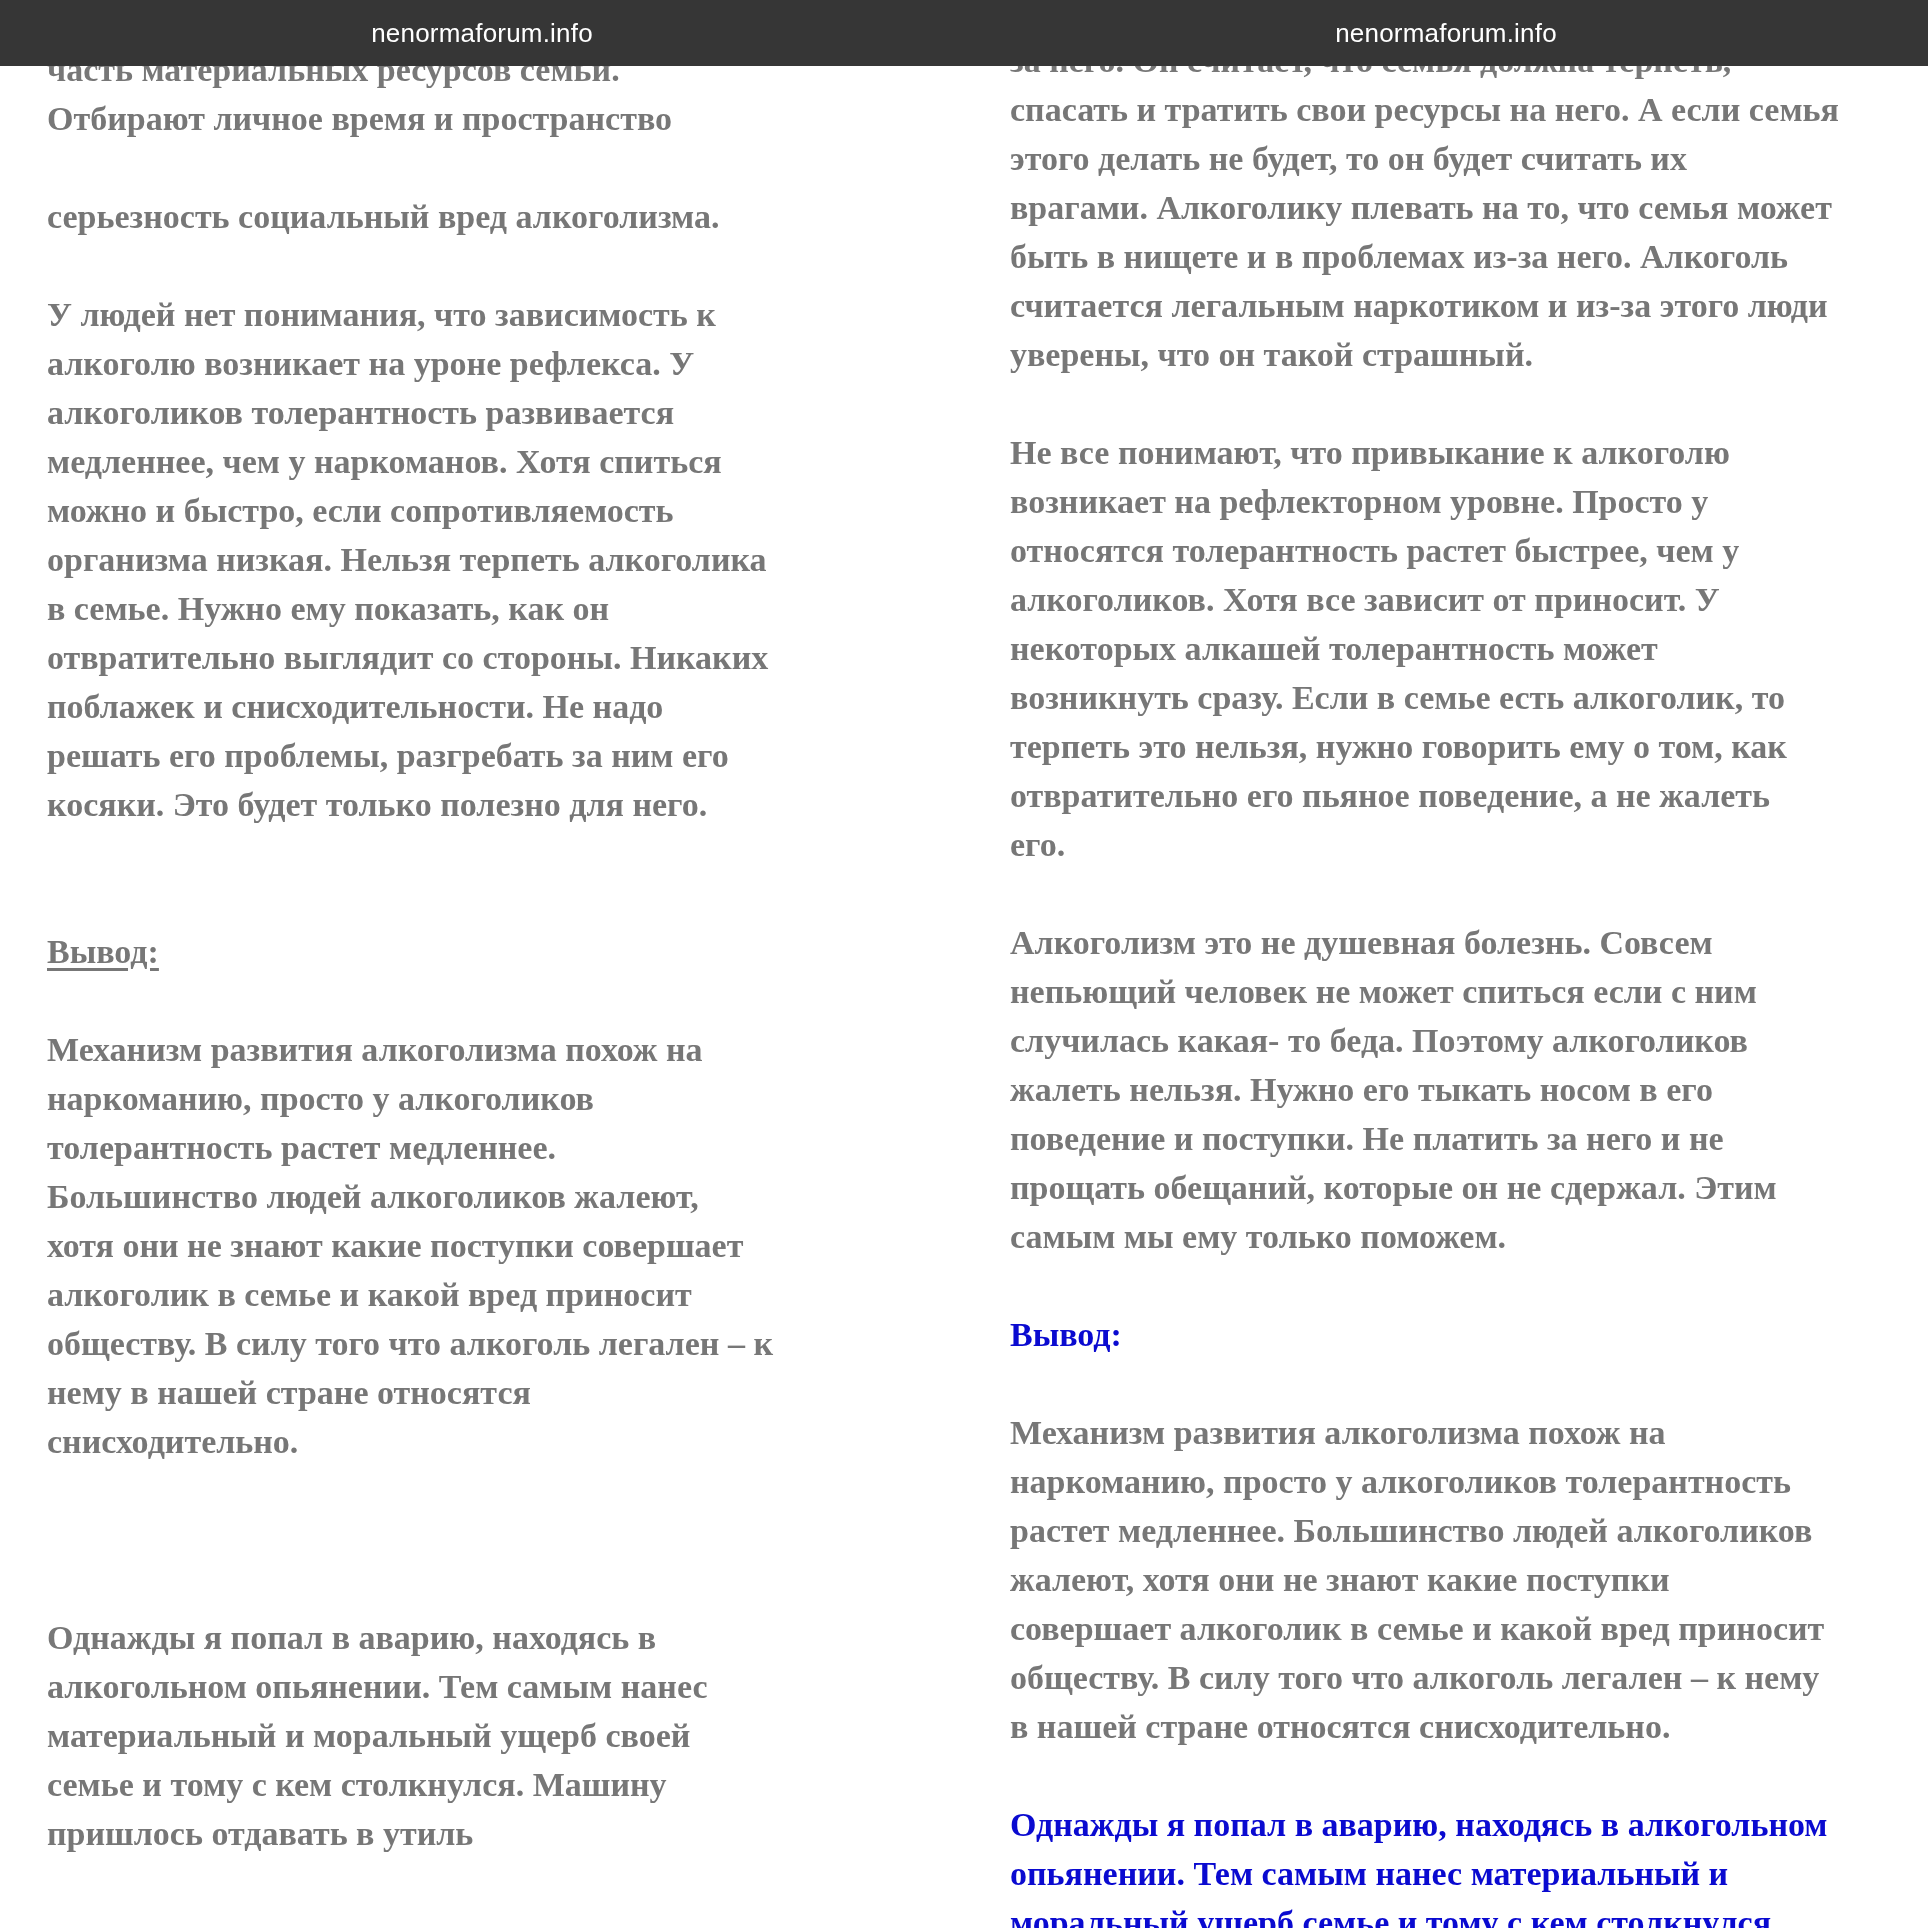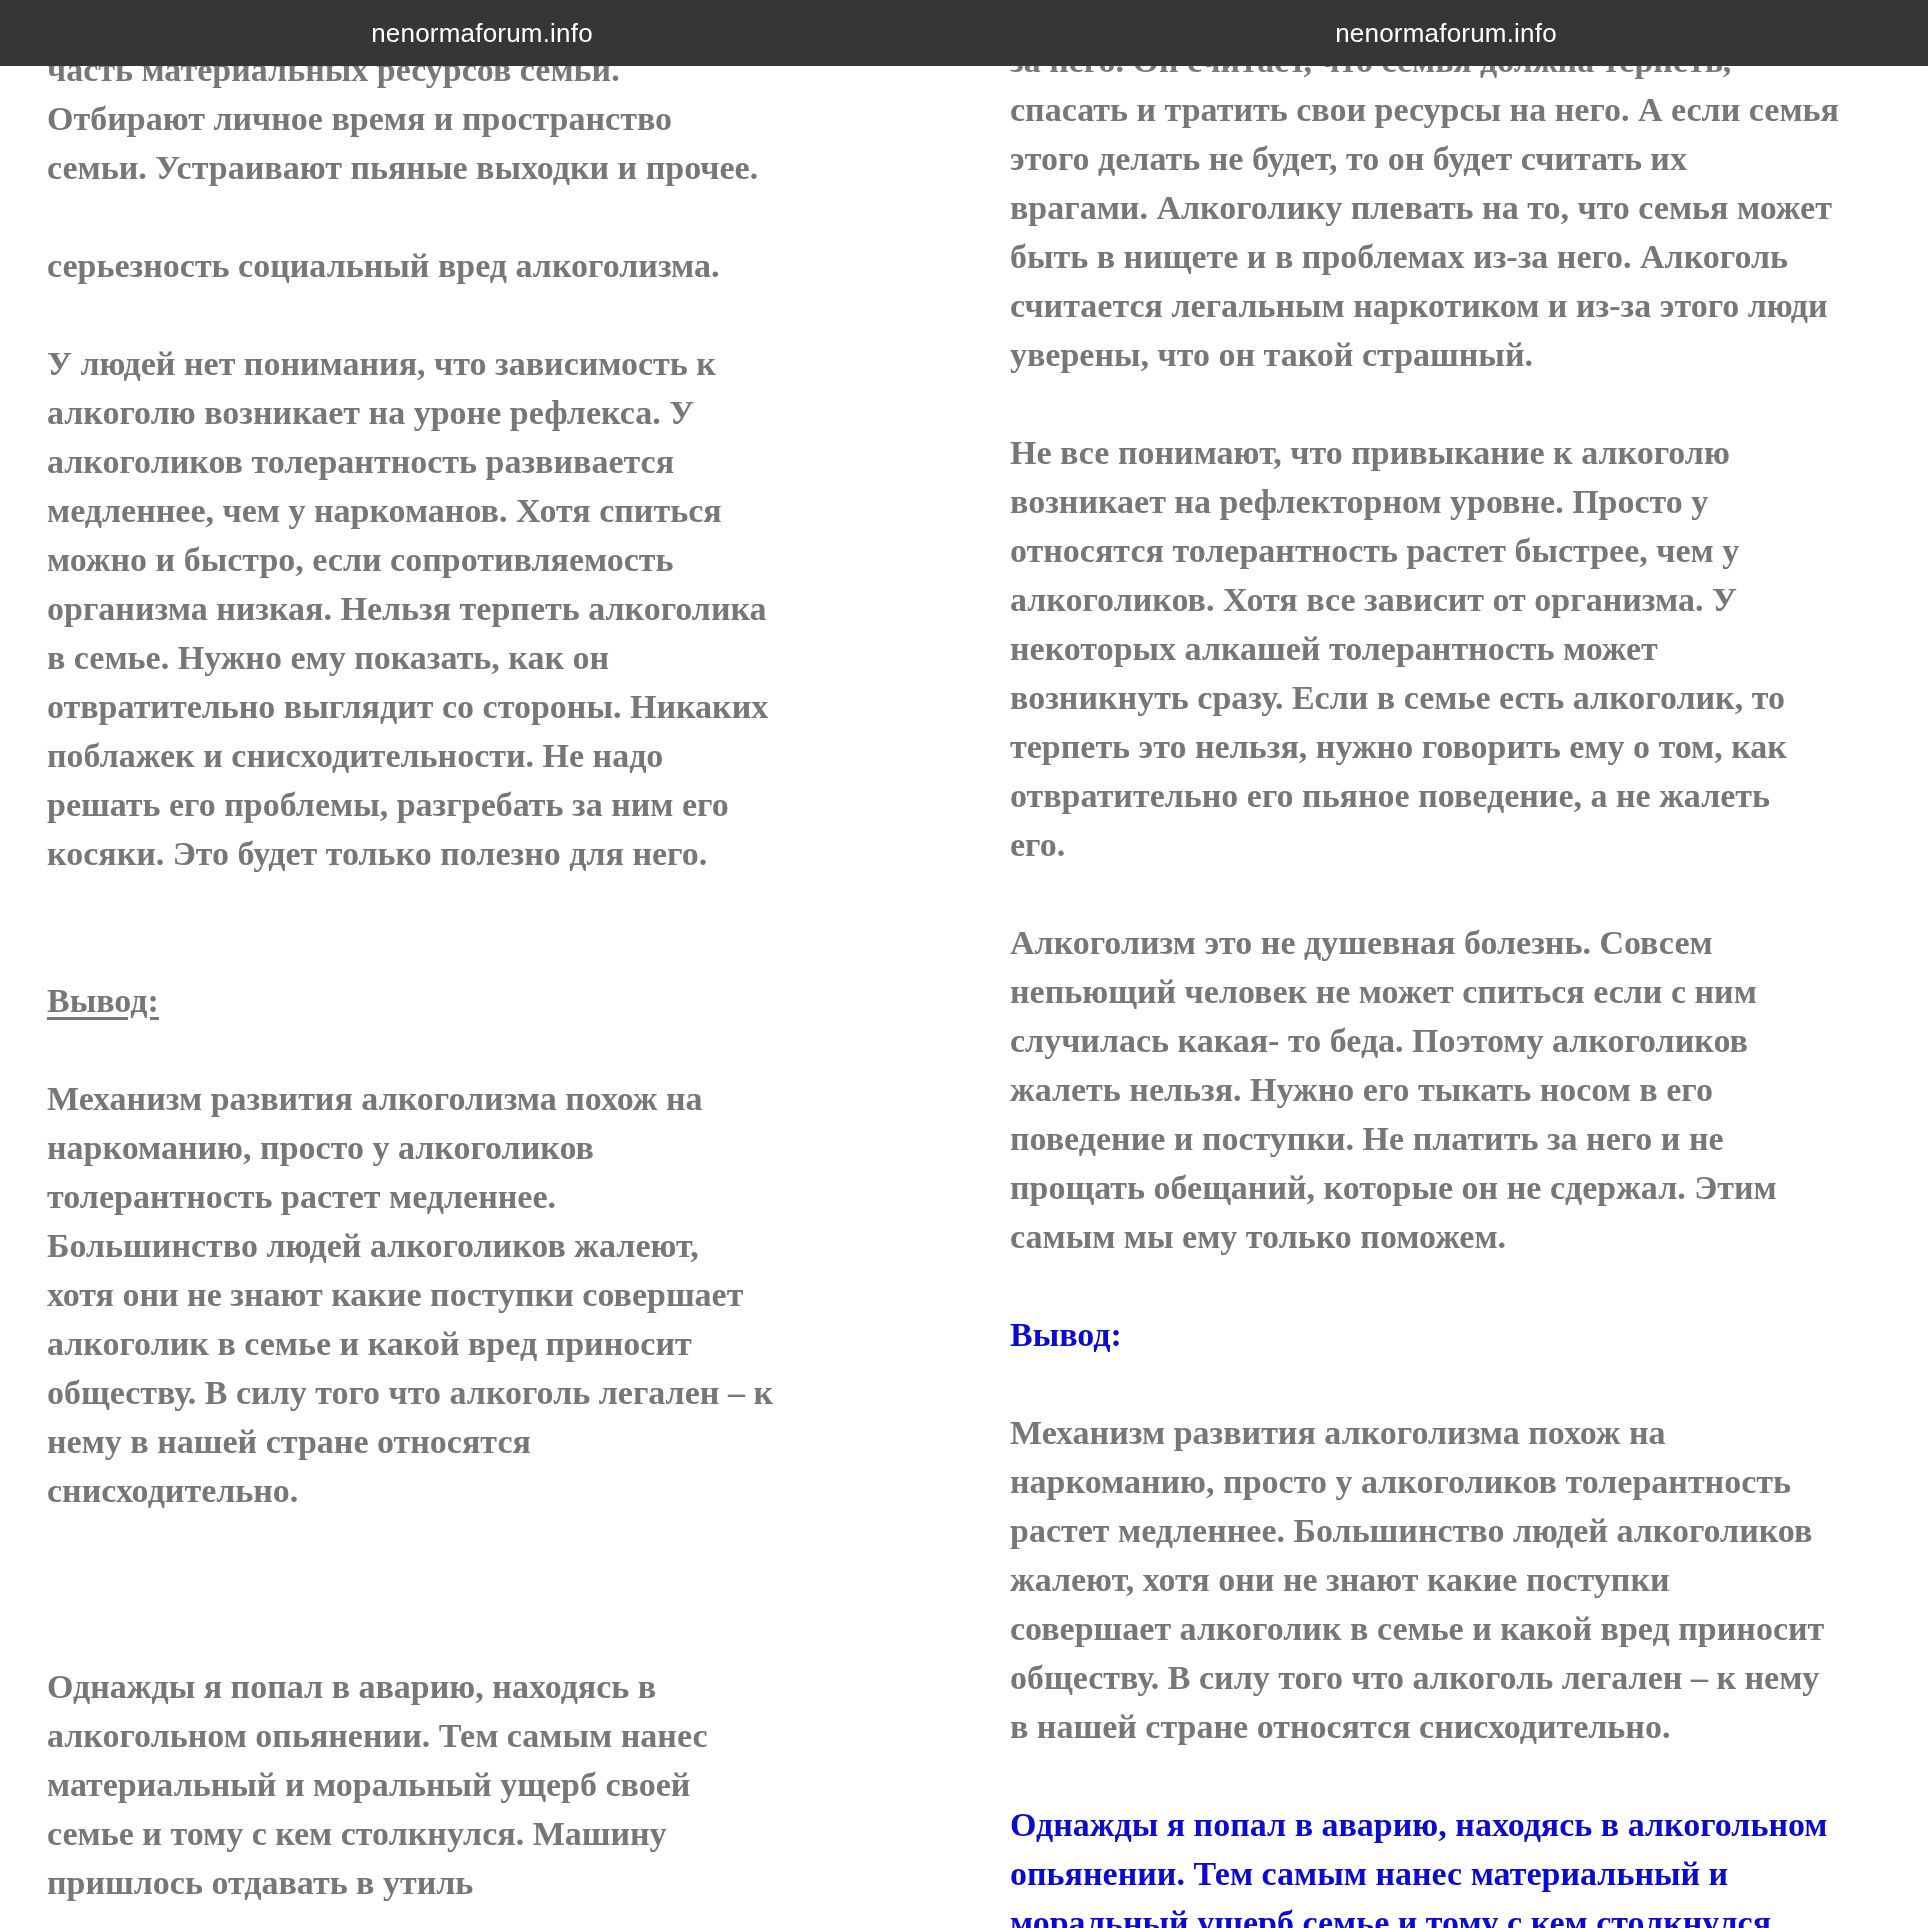--- a/index.html
+++ b/index.html
@@ -90,21 +90,20 @@
 <div class="split">
 
   <div class="pane left">
     <div class="topbar">
       <span class="url">nenormaforum.info</span>
     </div>
     <div class="content">
       <p class="para" style="margin-bottom:0">
         <span class="line">часть материальных ресурсов семьи.</span>
         <span class="line">Отбирают личное время и пространство</span>
-        <span class="line">семьи. Устраивают пьяные выходки и прочее.</span>
       </p>
       <div style="height:49px"></div>
       <p class="para">
         <span class="line">серьезность социальный вред алкоголизма.</span>
       </p>
       <p class="para">
         <span class="line">У людей нет понимания, что зависимость к</span>
         <span class="line">алкоголю возникает на уроне рефлекса. У</span>
         <span class="line">алкоголиков толерантность развивается</span>
         <span class="line">медленнее, чем у наркоманов. Хотя спиться</span>
@@ -153,21 +152,21 @@
         <span class="line">этого делать не будет, то он будет считать их</span>
         <span class="line">врагами. Алкоголику плевать на то, что семья может</span>
         <span class="line">быть в нищете и в проблемах из-за него. Алкоголь</span>
         <span class="line">считается легальным наркотиком и из-за этого люди</span>
         <span class="line">уверены, что он такой страшный.</span>
       </p>
       <p class="para">
         <span class="line">Не все понимают, что привыкание к алкоголю</span>
         <span class="line">возникает на рефлекторном уровне. Просто у</span>
         <span class="line">относятся толерантность растет быстрее, чем у</span>
-        <span class="line">алкоголиков. Хотя все зависит от организма. У</span>
+        <span class="line">алкоголиков. Хотя все зависит от приносит. У</span>
         <span class="line">некоторых алкашей толерантность может</span>
         <span class="line">возникнуть сразу. Если в семье есть алкоголик, то</span>
         <span class="line">терпеть это нельзя, нужно говорить ему о том, как</span>
         <span class="line">отвратительно его пьяное поведение, а не жалеть</span>
         <span class="line">его.</span>
       </p>
       <p class="para">
         <span class="line">Алкоголизм это не душевная болезнь. Совсем</span>
         <span class="line">непьющий человек не может спиться если с ним</span>
         <span class="line">случилась какая- то беда. Поэтому алкоголиков</span>

